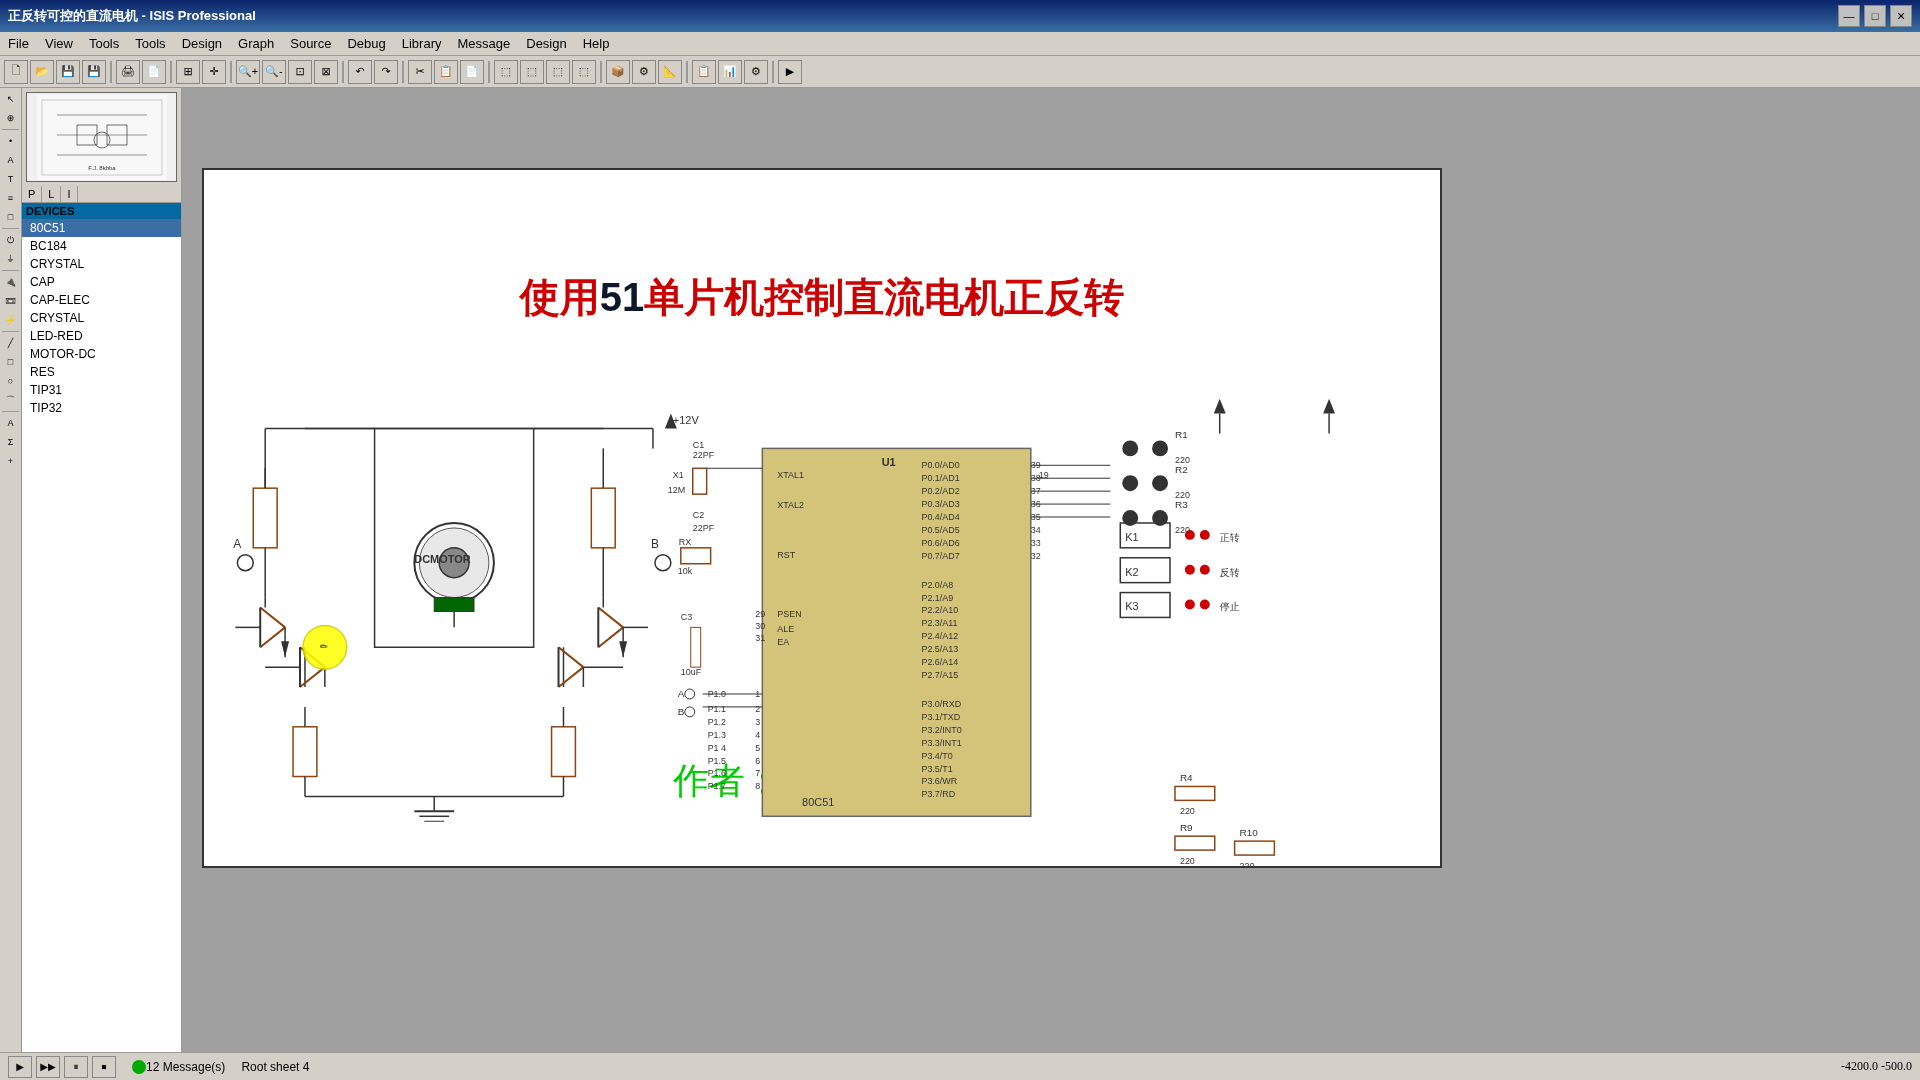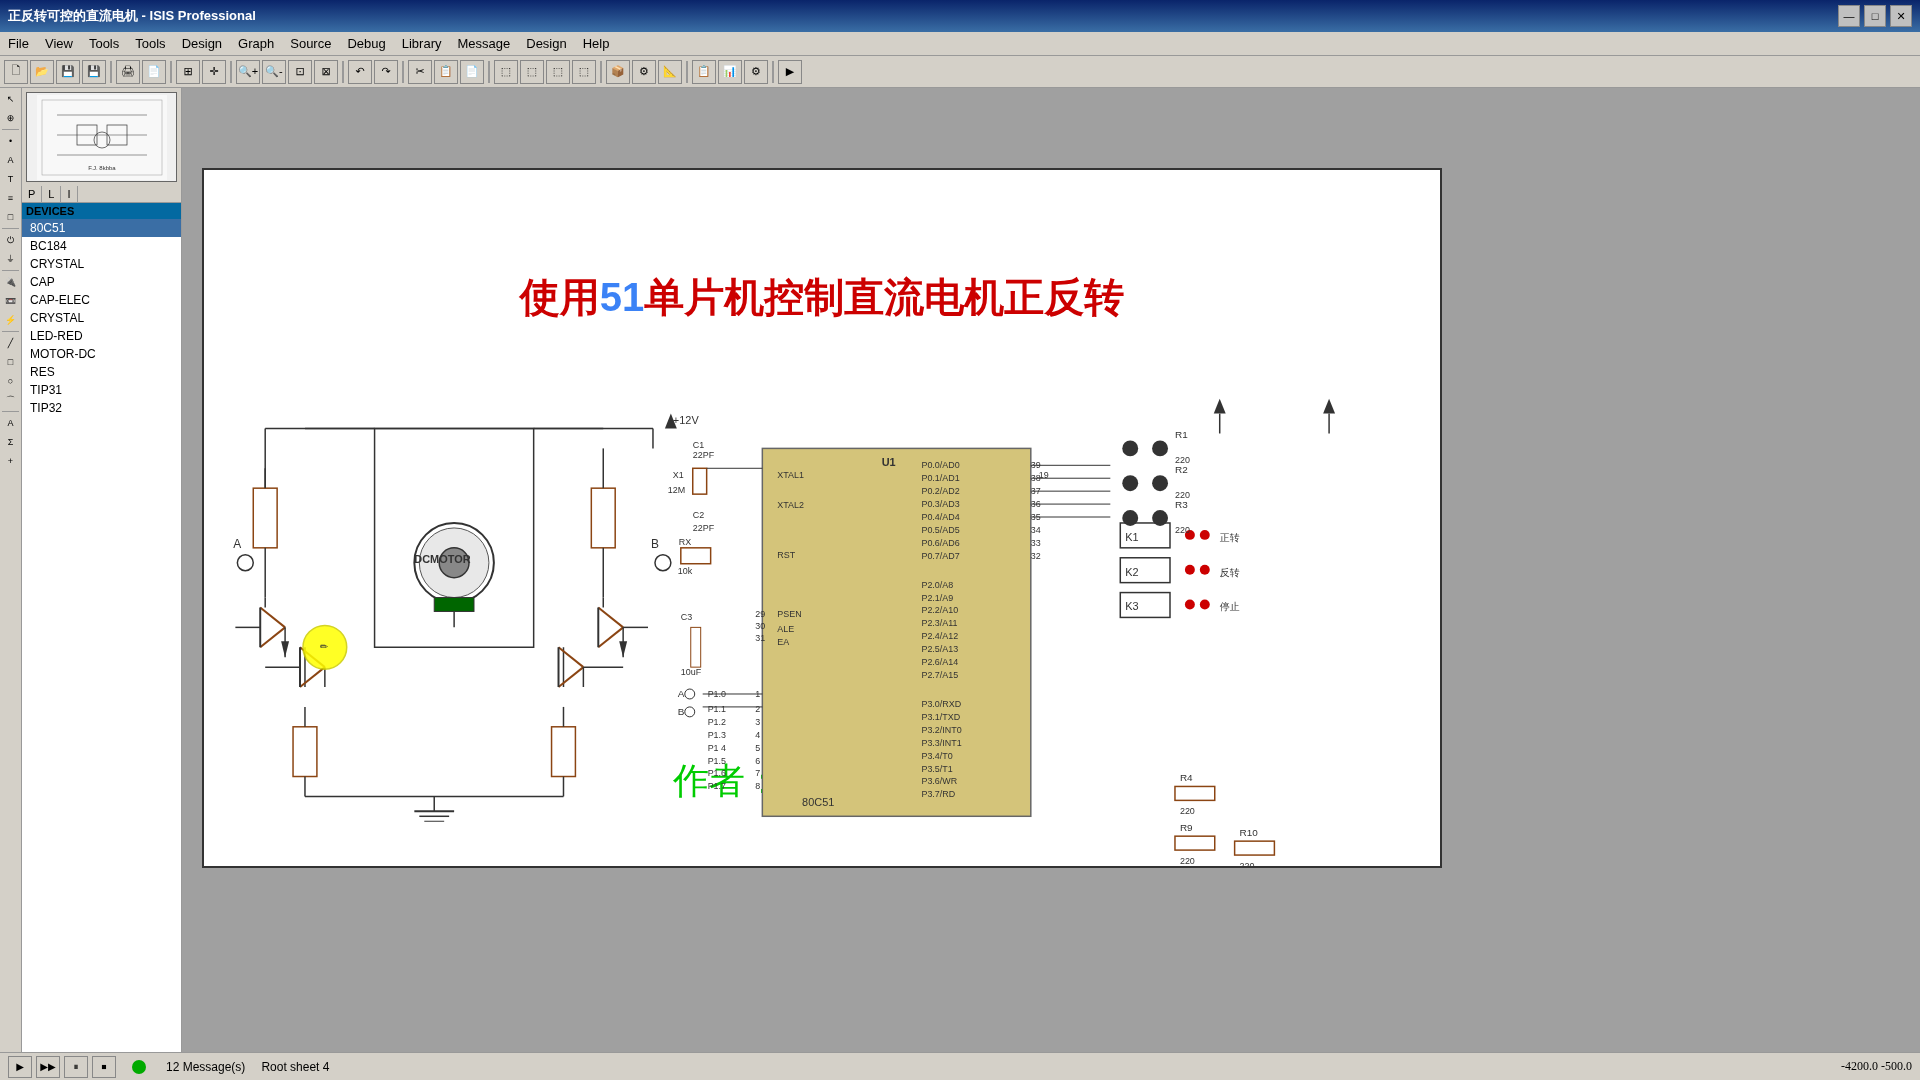--- a/index.html
+++ b/index.html
@@ -156,21 +156,21 @@
     .title-text-cn {
       position: absolute;
       top: 100px;
       left: 50%;
       transform: translateX(-50%);
       font-size: 40px;
       font-weight: bold;
       color: #cc0000;
       white-space: nowrap;
     }
-    .title-text-cn span { color: #3b82f6; }
+    .title-text-cn span { color: #0f172a; }
 
     .author-text {
       position: absolute;
       bottom: 60px;
       left: 50%;
       transform: translateX(-50%);
       font-size: 36px;
       color: #00cc00;
       white-space: nowrap;
     }
@@ -186,21 +186,21 @@
     .status-bar {
       height: 28px;
       background: #d4d0c8;
       border-top: 1px solid #999;
       display: flex;
       align-items: center;
       padding: 0 8px;
       gap: 16px;
       font-size: 12px;
     }
-    .status-item { display: flex; align-items: center; gap: 20px; }
+    .status-item { display: flex; align-items: center; gap: 0; }
     .status-green { width: 14px; height: 14px; background: #00aa00; border-radius: 50%; }
 
     .play-controls { display: flex; gap: 4px; align-items: center; }
     .play-btn {
       width: 24px; height: 22px;
       background: #d4d0c8;
       border: 1px solid #888;
       cursor: pointer;
       display: flex; align-items: center; justify-content: center;
       font-size: 10px;

